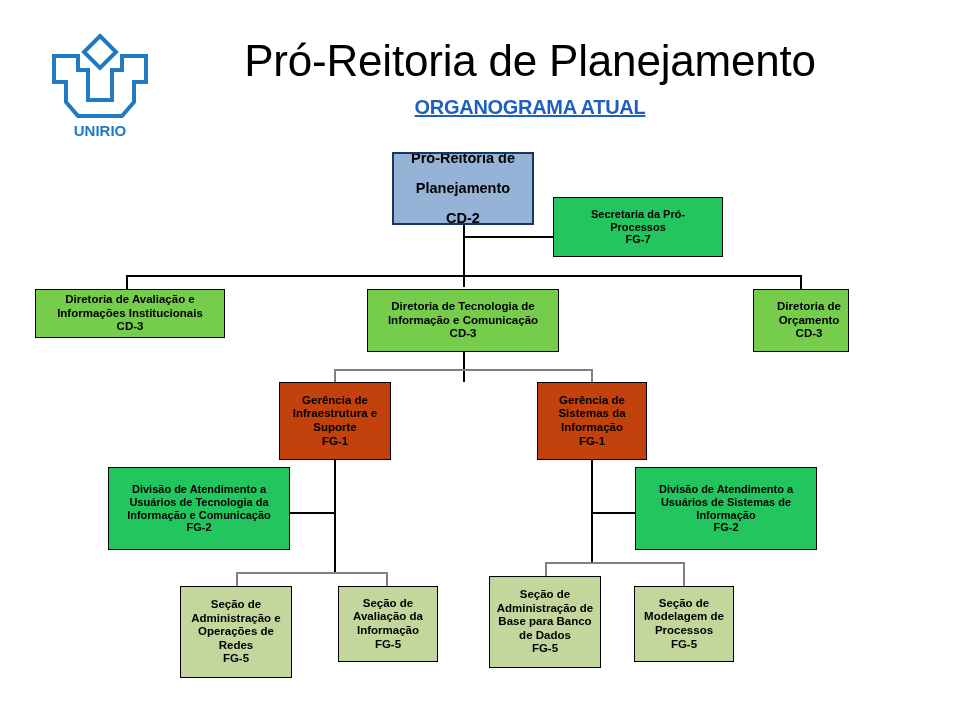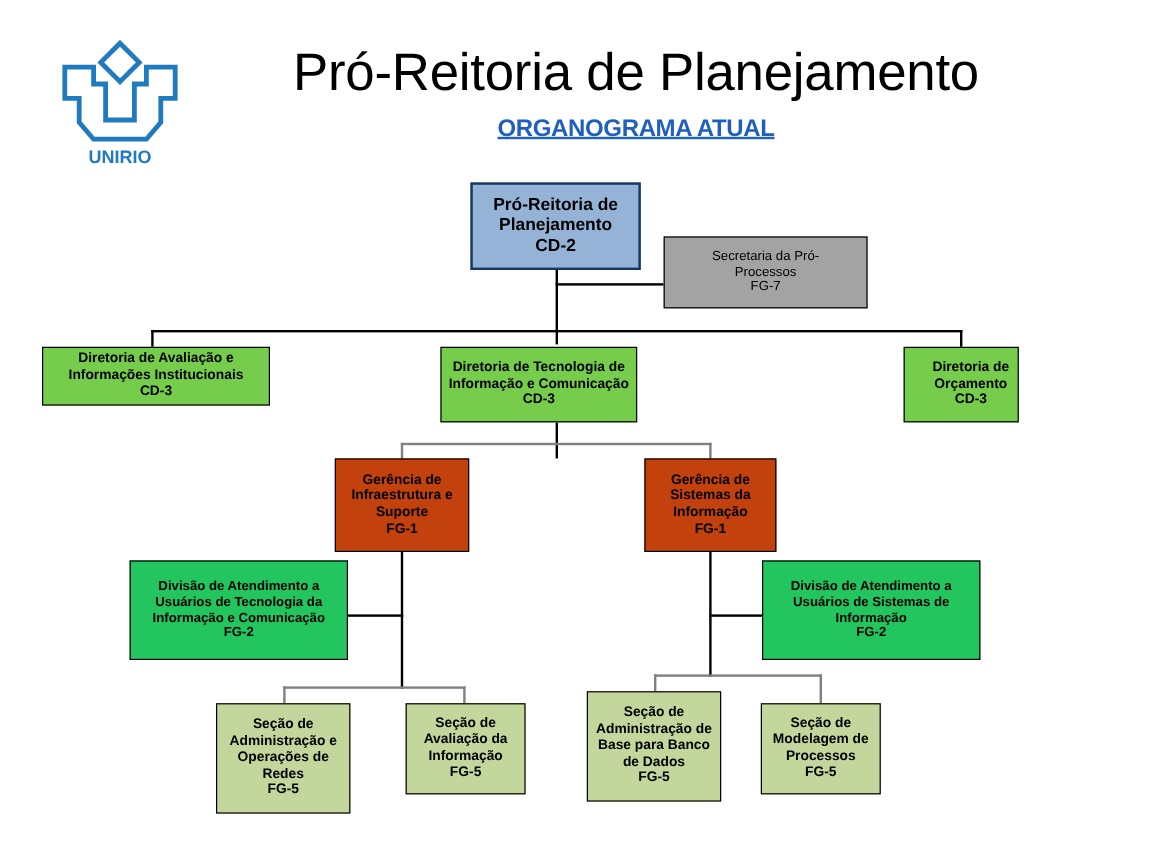--- a/index.html
+++ b/index.html
@@ -70,24 +70,24 @@
     overflow: hidden;
   }
   .node .line { display: block; width: 100%; }
 
   .node.root {
     background: #95b3d7;
     border: 2px solid #17375e;
     font-size: 14.5px;
   }
   .node.secretaria {
-    background: #a3a3a3;
+    background: #22c55e;
     border: 1.5px solid #000000;
     font-size: 11px;
-    font-weight: normal;
+    font-weight: bold;
   }
   .node.diretoria {
     background: #76cc4b;
     border: 1.5px solid #000000;
     font-size: 11.5px;
   }
   .node.gerencia {
     background: #c2410c;
     border: 1.5px solid #000000;
     font-size: 11.5px;
@@ -156,39 +156,39 @@
   <div class="conn v gray" style="left:386px; top:572px; height:14px;"></div>
 
   <div class="conn v" style="left:591px; top:459px; height:105px;"></div>
 
   <div class="conn h" style="left:591px; top:512px; width:45px;"></div>
 
   <div class="conn h gray" style="left:545px; top:562px; width:140px;"></div>
   <div class="conn v gray" style="left:545px; top:562px; height:14px;"></div>
   <div class="conn v gray" style="left:683px; top:562px; height:24px;"></div>
 
-  <div class="node root" style="left:392px; top:152px; width:142px; height:73px;">
+  <div class="node root" style="left:392px; top:152px; width:142px; height:73px;gap:13px;">
     <span class="line">Pró-Reitoria de</span>
     <span class="line">Planejamento</span>
     <span class="line">CD-2</span>
   </div>
 
   <div class="node secretaria" style="left:553px; top:197px; width:170px; height:60px;">
     <span class="line">Secretaria da Pró-</span>
     <span class="line">Processos</span>
     <span class="line">FG-7</span>
   </div>
 
   <div class="node diretoria" style="left:35px; top:289px; width:190px; height:49px;">
     <span class="line">Diretoria de Avaliação e</span>
     <span class="line">Informações Institucionais</span>
     <span class="line">CD-3</span>
   </div>
 
-  <div class="node diretoria" style="left:367px; top:289px; width:164px; height:63px;">
+  <div class="node diretoria" style="left:367px; top:289px; width:192px; height:63px;">
     <span class="line">Diretoria de Tecnologia de</span>
     <span class="line">Informação e Comunicação</span>
     <span class="line">CD-3</span>
   </div>
 
   <div class="node diretoria" style="left:753px; top:289px; width:96px; height:63px;padding-left:16px;">
     <span class="line">Diretoria de</span>
     <span class="line">Orçamento</span>
     <span class="line">CD-3</span>
   </div>

